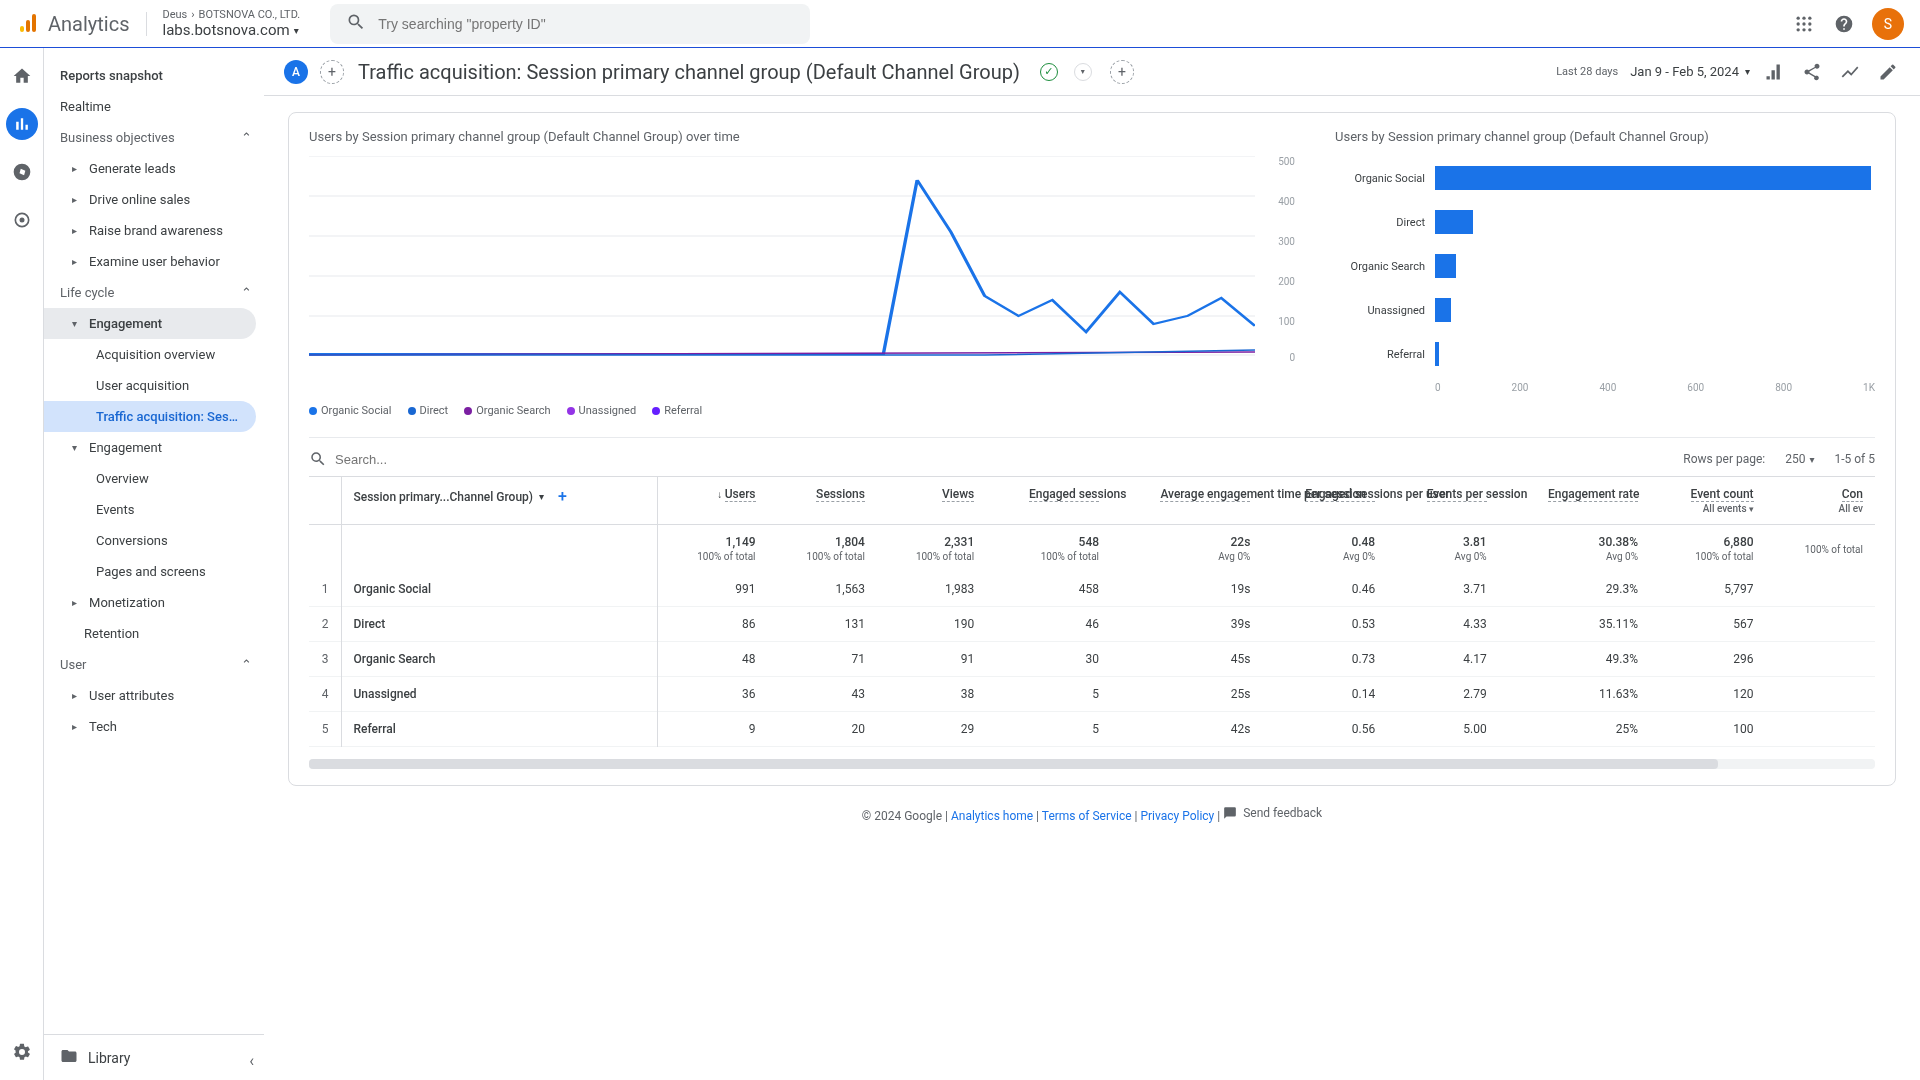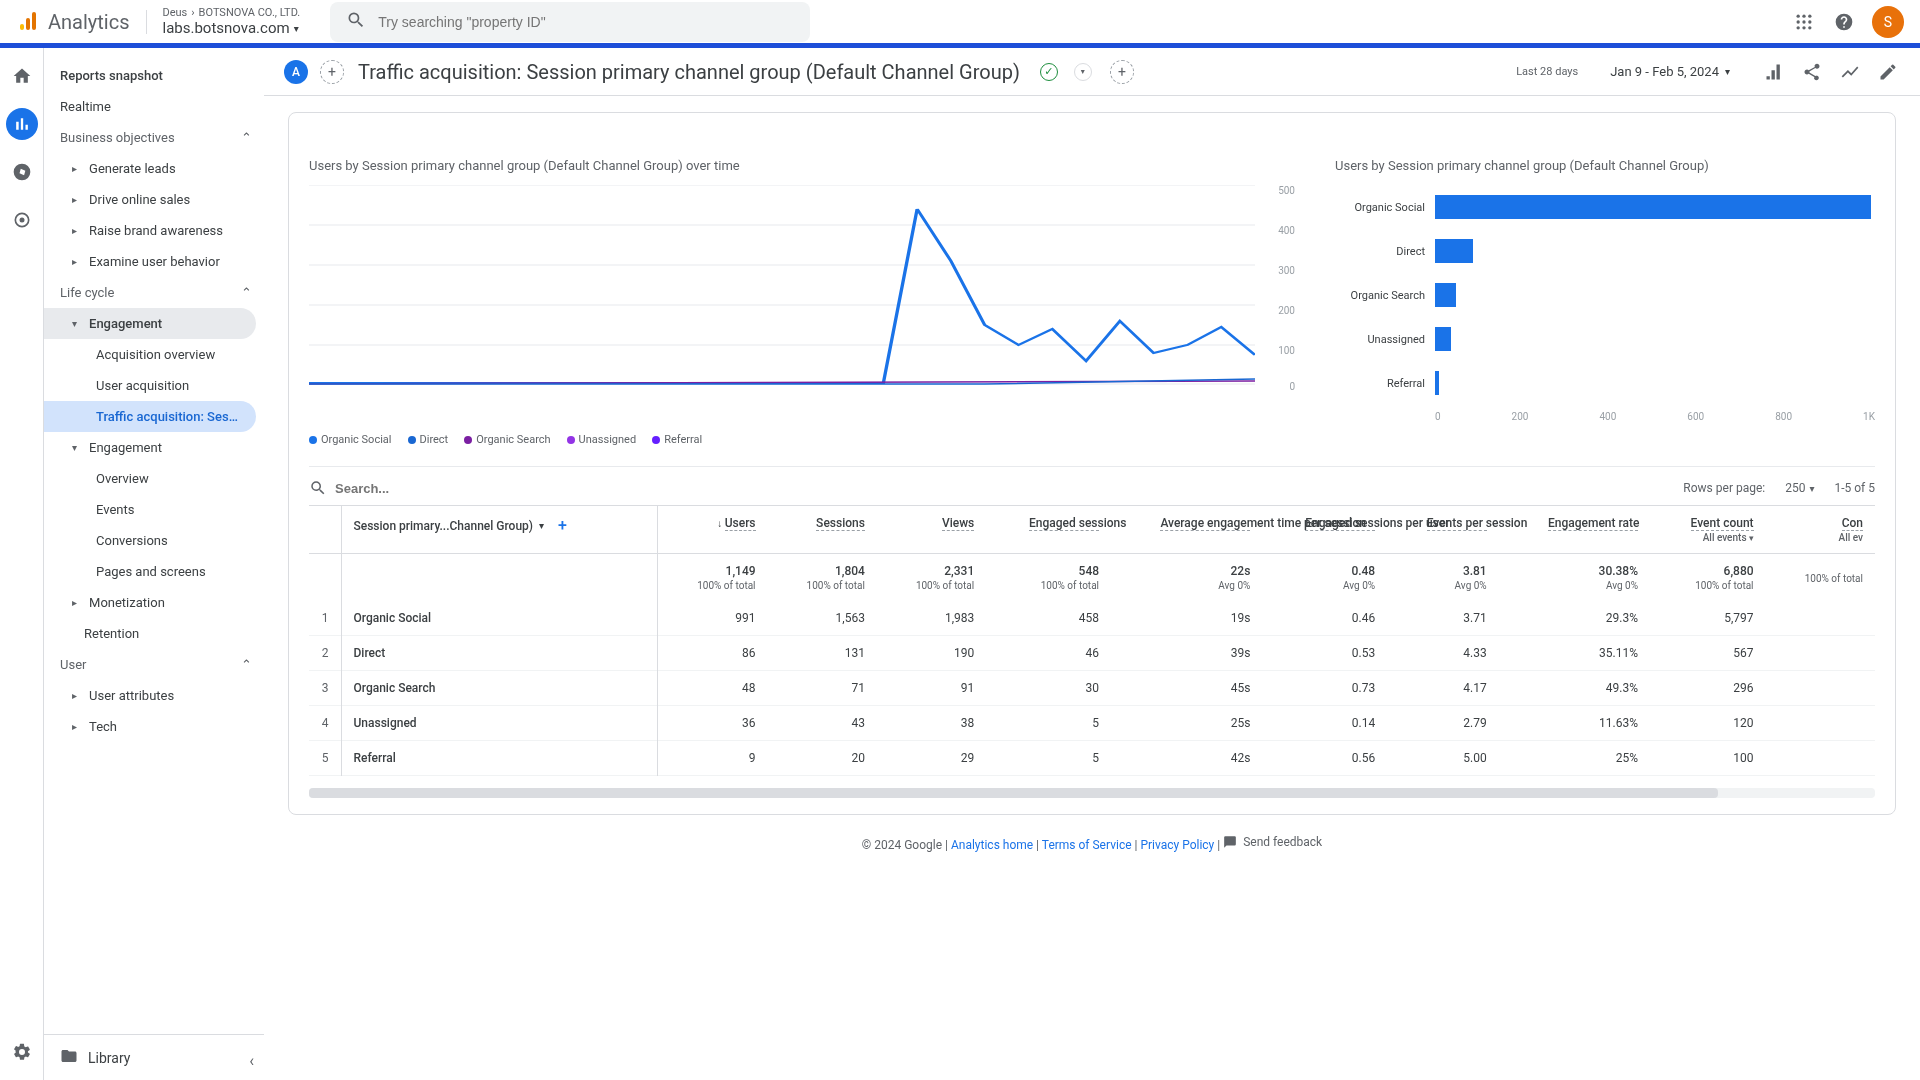--- a/index.html
+++ b/index.html
@@ -1,17 +1,17 @@
 <!DOCTYPE html>
 <html><head>
 <meta charset="utf-8">
 <style>
 * { box-sizing: border-box; margin: 0; padding: 0; }
 body { font-family: 'Google Sans', Roboto, Arial, sans-serif; font-size: 13px; color: #3c4043; background: #fff; overflow: hidden; width: 1920px; height: 1080px; }
-.header { height: 48px; display: flex; align-items: center; padding: 0 16px; border-bottom: 5px solid #1d4ed8; }
+.header { height: 48px; display: flex; align-items: center; padding: 0 16px; border-bottom: 1px solid #1d4ed8; }
 .logo { display: flex; align-items: center; gap: 8px; }
 .logo-icon { width: 24px; height: 24px; }
 .logo-text { font-size: 20px; color: #5f6368; font-weight: 400; }
 .divider-v { width: 1px; height: 24px; background: #dadce0; margin: 0 16px; }
 .breadcrumb { display: flex; flex-direction: column; font-size: 11px; color: #5f6368; }
 .breadcrumb-top { display: flex; align-items: center; gap: 4px; }
 .breadcrumb-prop { font-size: 15px; color: #3c4043; display: flex; align-items: center; gap: 4px; }
 .search-bar { margin-left: 30px; width: 480px; height: 40px; background: #f1f3f4; border-radius: 8px; display: flex; align-items: center; padding: 0 16px; gap: 12px; }
 .search-bar input { border: none; background: transparent; outline: none; font-size: 14px; flex: 1; color: #5f6368; }
 .header-right { margin-left: auto; display: flex; align-items: center; gap: 16px; }
@@ -37,50 +37,50 @@
 .side-active { background: #d2e3fc; color: #1967d2; border-radius: 0 16px 16px 0; margin-right: 8px; font-weight: 500; white-space: nowrap; overflow: hidden; text-overflow: ellipsis; }
 .library { border-top: 1px solid #dadce0; padding: 12px 16px; display: flex; align-items: center; gap: 10px; font-size: 14px; }
 .collapse-arrow { position: absolute; bottom: 10px; right: 10px; font-size: 16px; color: #5f6368; cursor: pointer; }
 
 .content { flex: 1; display: flex; flex-direction: column; overflow: hidden; }
 .title-bar { height: 48px; display: flex; align-items: center; padding: 0 20px; border-bottom: 1px solid #dadce0; gap: 12px; }
 .chip-a { width: 24px; height: 24px; border-radius: 50%; background: #1a73e8; color: #fff; display: flex; align-items: center; justify-content: center; font-size: 12px; font-weight: 500; }
 .chip-plus { width: 24px; height: 24px; border-radius: 50%; border: 1px dashed #9aa0a6; display: flex; align-items: center; justify-content: center; color: #5f6368; font-size: 14px; cursor: pointer; }
 .page-title { font-size: 20px; color: #3c4043; margin-left: 2px; }
 .title-chk { width: 18px; height: 18px; border-radius: 50%; border: 1px solid #1e8e3e; color: #1e8e3e; display: flex; align-items: center; justify-content: center; font-size: 11px; margin-left: 8px; }
-.title-right { margin-left: auto; display: flex; align-items: center; gap: 32px; }
+.title-right { margin-left: auto; display: flex; align-items: center; gap: 12px; }
 .date-label { font-size: 11px; color: #5f6368; }
 .date-range { font-size: 13px; color: #3c4043; display: flex; align-items: center; gap: 6px; cursor: pointer; }
 .title-icons { display: flex; gap: 14px; }
 
 .report { flex: 1; overflow: auto; padding: 16px 24px; background: #fff; }
 .card { border: 1px solid #dadce0; border-radius: 8px; padding: 16px 20px; }
 .charts { display: flex; gap: 40px; }
-.chart-block { display: flex; flex-direction: column; margin-top: 29px; }
+.chart-block { display: flex; flex-direction: column; }
 .chart-title { font-size: 13px; color: #5f6368; margin-bottom: 12px; }
 .chart-left { flex: 1; }
 .chart-right { width: 540px; }
 .line-chart { height: 240px; position: relative; border-left: 0; }
 .line-chart .y-tick { position: absolute; right: 0; font-size: 10px; color: #9aa0a6; }
 .line-chart svg { width: calc(100% - 40px); height: 200px; }
 .x-ticks { display: flex; justify-content: space-around; font-size: 10px; color: #9aa0a6; margin-top: 4px; padding-right: 40px; }
 .x-tick { text-align: center; line-height: 1.2; }
 .legend { display: flex; gap: 16px; font-size: 11px; color: #5f6368; margin-top: 8px; }
 .legend-item { display: flex; align-items: center; gap: 4px; }
 .dot { width: 8px; height: 8px; border-radius: 50%; }
 .bar-chart { height: 220px; display: flex; flex-direction: column; justify-content: space-around; }
 .bar-row { display: flex; align-items: center; gap: 10px; height: 26px; }
 .bar-label { width: 90px; text-align: right; font-size: 11px; color: #3c4043; }
 .bar-track { flex: 1; height: 24px; }
 .bar-fill { height: 100%; background: #1a73e8; }
 .bar-x { display: flex; justify-content: space-between; font-size: 10px; color: #9aa0a6; margin-left: 100px; margin-top: 6px; }
 
 .table-controls { display: flex; align-items: center; padding: 12px 0 8px; gap: 12px; border-top: 1px solid #e8eaed; margin-top: 20px; }
 .table-search { display: flex; align-items: center; gap: 8px; color: #5f6368; }
-.table-search input { border: none; outline: none; font-size: 13px; width: 120px; font-weight: bold; }
+.table-search input { border: none; outline: none; font-size: 13px; width: 120px; }
 .table-controls-right { margin-left: auto; display: flex; align-items: center; gap: 20px; font-size: 12px; color: #5f6368; }
 
 .data-table { width: 100%; overflow-x: auto; }
 .data-table table { border-collapse: collapse; font-size: 12px; min-width: 100%; }
 .data-table th, .data-table td { padding: 10px 12px; text-align: right; white-space: nowrap; }
 .data-table th:first-child, .data-table td:first-child { text-align: right; width: 32px; }
 .data-table th:nth-child(2), .data-table td:nth-child(2) { text-align: left; font-weight: 500; }
 .data-table thead th { font-weight: 500; vertical-align: top; border-bottom: 1px solid #dadce0; border-top: 1px solid #dadce0; }
 .col-sub { font-size: 10px; color: #5f6368; margin-top: 2px; }
 .dashed { border-bottom: 1px dashed #9aa0a6; }

